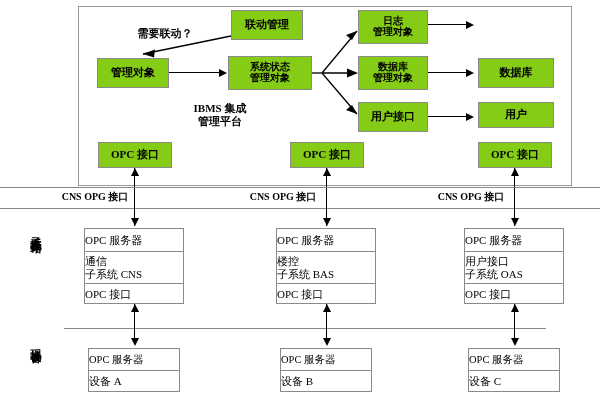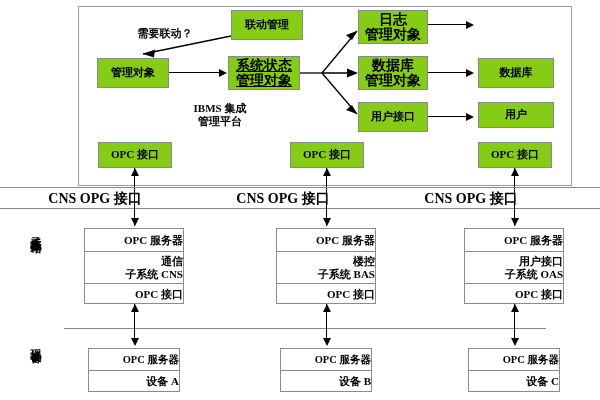--- a/index.html
+++ b/index.html
@@ -24,21 +24,21 @@
     justify-content:center;
     text-align:center;
     color:#000;
     font-weight:bold;
     line-height:1.08;
     white-space:nowrap;
   }
   .box .ln{display:block;}
 
   .f11{font-size:11px;}
-  .f10{font-size:14px;}
+  .f10{font-size:10px;}
   .f105{font-size:10.5px;}
 
   
   #ibms-frame{
     position:absolute;
     left:78px;top:6px;width:494px;height:180px;
     border:1.5px solid #9a9a9a;
     box-sizing:border-box;
     background:transparent;
   }
@@ -48,23 +48,23 @@
     position:absolute;
     box-sizing:border-box;
     border:1px solid #8a8a8a;
     background:#fff;
     display:flex;flex-direction:column;
   }
   .stack .cell{
     box-sizing:border-box;
     flex:0 0 auto;
     display:flex;flex-direction:column;
-    align-items:flex-end;justify-content:center;
+    align-items:flex-start;justify-content:center;
     text-align:center;
-    font-weight:bold;color:#000;
+    font-weight:normal;color:#000;
     white-space:nowrap;
     line-height:1.1;
   }
   .stack .cell + .cell{border-top:1px solid #8a8a8a;}
 
   
   .txt{
     position:absolute;
     color:#000;
     white-space:nowrap;
@@ -130,21 +130,21 @@
   <div class="txt f11" style="left:116px;top:27px;width:98px;">需要联动？</div>
 
   <div class="box f11" style="left:231px;top:10px;width:72px;height:30px;">
     <span class="ln">联动管理</span>
   </div>
 
   <div class="box f11" style="left:97px;top:58px;width:72px;height:30px;">
     <span class="ln">管理对象</span>
   </div>
 
-  <div class="box f10" style="left:228px;top:56px;width:72px;height:34px;text-decoration:underline;">
+  <div class="box f10" style="left:228px;top:56px;width:84px;height:34px;">
     <span class="ln">系统状态</span>
     <span class="ln">管理对象</span>
   </div>
 
   <div class="conn h" style="left:169px;top:72px;width:50px;"></div>
   <div class="ar ar-r" style="left:219px;top:69px;"></div>
 
   <div class="box f10" style="left:358px;top:10px;width:70px;height:34px;">
     <span class="ln">日志</span>
     <span class="ln">管理对象</span>

